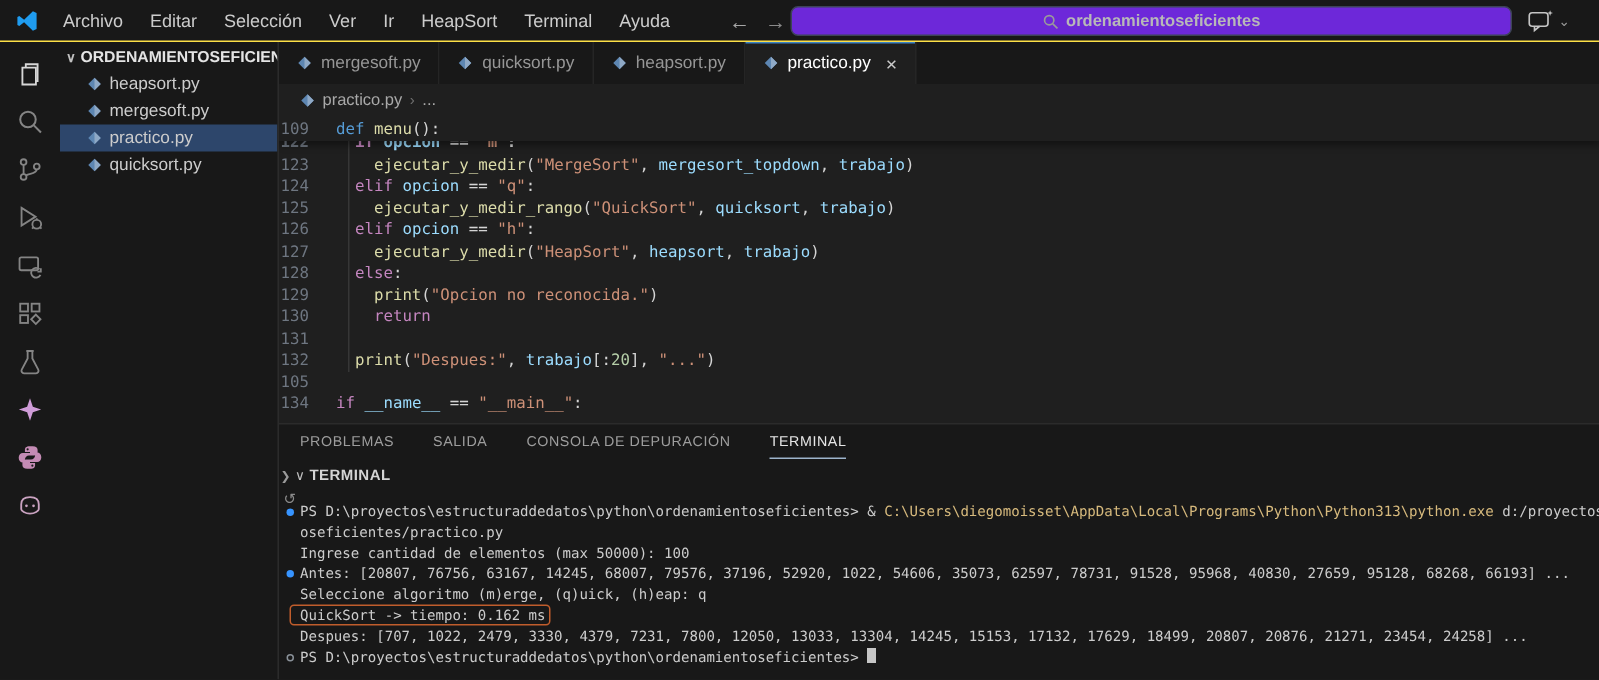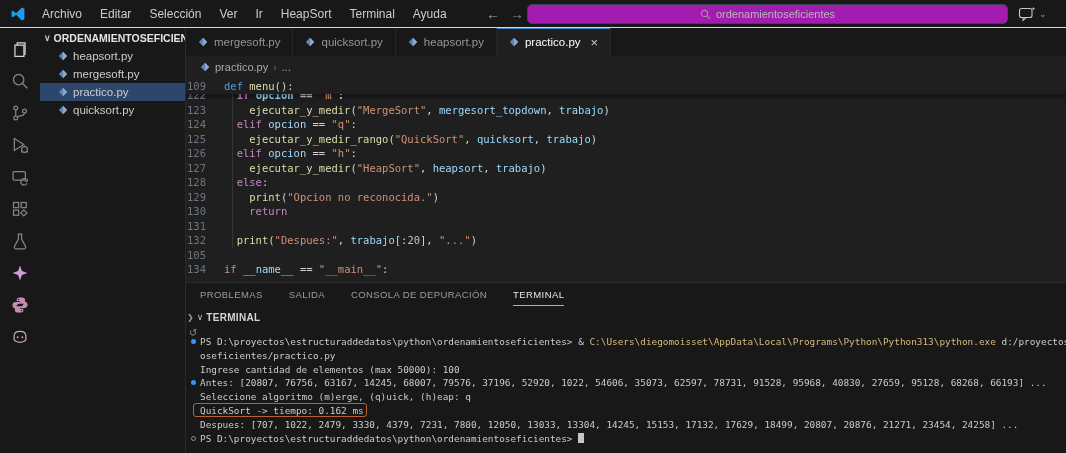--- a/index.html
+++ b/index.html
@@ -8,23 +8,23 @@
 
   
   .titlebar { position:absolute; left:0; top:0; width:1066px; height:28px; background:#181818;
               border-bottom:1px solid #fde047; display:flex; align-items:center; }
   .vscode-logo { margin:0 8px 0 10px; display:flex; align-items:center; }
   .menubar { display:flex; align-items:center; gap:2px; }
   .menu-item { font-size:12px; color:#cccccc; padding:3px 8px; border-radius:4px; cursor:default; }
   .nav-arrows { position:absolute; left:486px; top:0; height:28px; display:flex; align-items:center; gap:10px;
                 color:#a6a6a6; font-size:14px; }
   .nav-arrows .dim { color:#8a8a8a; }
-  .search-box { position:absolute; left:527px; top:4px; width:481px; height:20px; background:#a21caf;
+  .search-box { position:absolute; left:527px; top:4px; width:481px; height:20px; background:#6d28d9;
                 border:1px solid #3d4457; border-radius:5px; display:flex; align-items:center;
-                justify-content:center; gap:5px; color:#b8b8b8; font-size:11px; }
+                justify-content:center; gap:5px; color:#b8b8b8; font-size:11px;font-weight:bold; }
   .tb-right { position:absolute; left:1018px; top:0; height:28px; display:flex; align-items:center; gap:2px; }
   .tb-right .chev { color:#9a9a9a; font-size:9px; }
 
   
   .activitybar { position:absolute; left:0; top:28px; width:40px; height:425px; background:#181818;
                  display:flex; flex-direction:column; align-items:center; padding-top:11px; gap:13px; }
   .ab-icon { width:19px; height:19px; display:flex; align-items:center; justify-content:center; color:#848484; }
   .ab-icon.active { color:#d7d7d7; }
 
   

